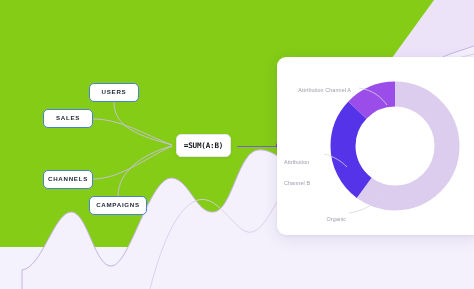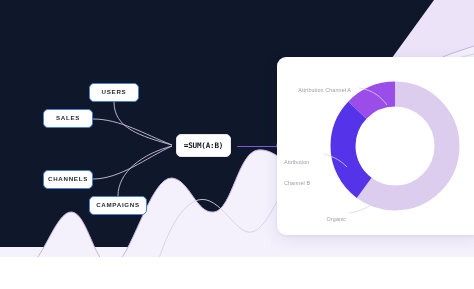--- a/index.html
+++ b/index.html
@@ -3,23 +3,23 @@
 <meta charset="utf-8">
 <style>
   html, body {
     margin: 0;
     padding: 0;
     background: #ffffff;
   }
   #stage {
     position: relative;
     width: 474px;
-    height: 257px;
+    height: 289px;
     overflow: hidden;
-    background: #0f172a;
+    background: #84cc16;
     font-family: "Liberation Sans", sans-serif;
   }
 
   
   .bg-layer {
     position: absolute;
     left: 0;
     top: 0;
     width: 474px;
     height: 289px;

